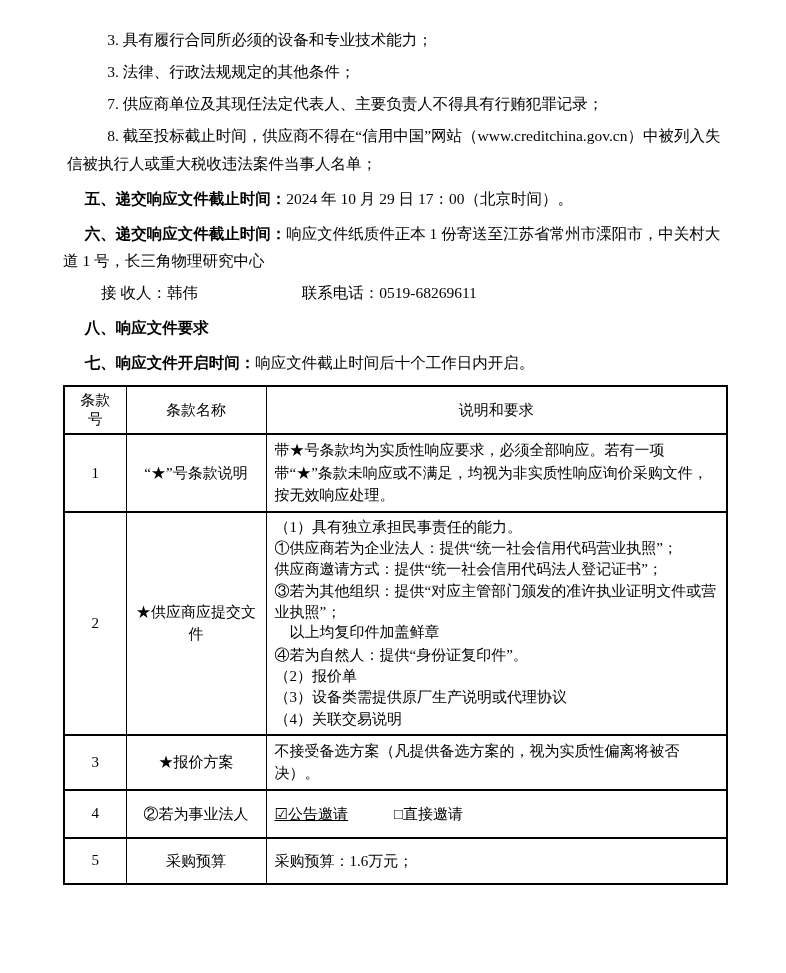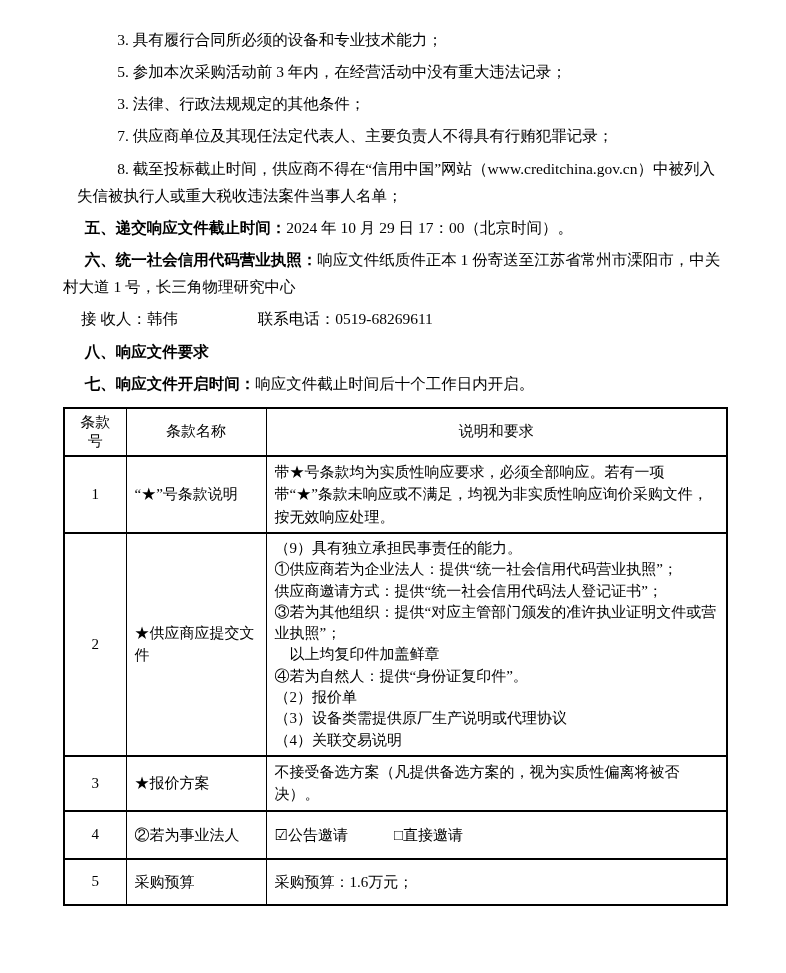--- a/index.html
+++ b/index.html
@@ -14,36 +14,36 @@
     font-family: "Liberation Serif", "DejaVu Serif", serif;
     color: #000000;
   }
   .doc {
     box-sizing: border-box;
     width: 786px;
     padding: 26px 60px 0 63px;
     font-size: 15.5px;
   }
   .item {
-    margin: 0 0 5px 14px;
+    margin: 0 0 5px 4px;
     line-height: 1.75;
     text-indent: 2.6em;
   }
   .para {
-    margin: 0 0 5px 0;
+    margin: 8px 0 5px 0;
     line-height: 1.75;
     text-indent: 1.4em;
   }
   .b { font-weight: bold; }
   .contact {
     margin: 2px 0 6px 0;
     line-height: 1.75;
   }
-  .contact .receiver { margin-left: 18px; }
-  .contact .phone    { margin-left: 76px; text-align: right; }
+  .contact .receiver { margin-left: 38px; }
+  .contact .phone    { margin-left: 100px; text-align: right; }
 
   .req-table {
     width: 663px;
     border-collapse: collapse;
     table-layout: fixed;
     margin-top: 9px;
     font-size: 15px;
   }
   .req-table { border: 2px solid #000; }
   .req-table th,
@@ -54,47 +54,46 @@
     border-bottom: 2px solid #000;
     padding: 4px 8px;
     font-weight: normal;
     word-break: break-all;
   }
   .req-table th {
     text-align: center;
     height: 30px;
   }
   .cell-no   { text-align: center; vertical-align: middle; }
-  .cell-name { vertical-align: middle; line-height: 1.5; }
+  .cell-name { text-align: center; vertical-align: middle; line-height: 1.5; }
   .cell-content { text-align: left; vertical-align: middle; line-height: 1.5; }
   tr.row-1 td { height: 46px; }
   tr.row-3 td { height: 36px; }
   tr.row-4 td { height: 38px; }
   tr.row-5 td { height: 36px; }
   .cell-content .line { line-height: 1.42; }
-  .cell-content .line.indent { padding-left: 1em; }
-  .opt-first { margin-right: 46px; }
+  .cell-content .line.indent { padding-left: 1em; font-family: Liberation Mono, monospace; }
+  .opt-first { margin-right: 46px; text-decoration: underline; }
 </style>
 </head>
 <body>
 
 <div class="doc">
 
   <p class="item">3. 具有履行合同所必须的设备和专业技术能力；</p>
-  <p class="item">5. 参加本次采购活动前 3 年内，在经营活动中没有重大违法记录；</p>
   <p class="item">3. 法律、行政法规规定的其他条件；</p>
   <p class="item">7. 供应商单位及其现任法定代表人、主要负责人不得具有行贿犯罪记录；</p>
   <p class="item">8. 截至投标截止时间，供应商不得在“信用中国”网站（www.creditchina.gov.cn）中被列入失信被执行人或重大税收违法案件当事人名单；</p>
 
   <p class="para">
     <span class="b">五、递交响应文件截止时间：</span><span>2024 年 10 月 29 日 17：00（北京时间）。</span>
   </p>
 
   <p class="para">
-    <span class="b">六、统一社会信用代码营业执照：</span><span>响应文件纸质件正本 1 份寄送至江苏省常州市溧阳市，中关村大道 1 号，长三角物理研究中心</span>
+    <span class="b">六、递交响应文件截止时间：</span><span>响应文件纸质件正本 1 份寄送至江苏省常州市溧阳市，中关村大道 1 号，长三角物理研究中心</span>
   </p>
 
   <p class="contact">
     <span class="receiver">接 收人：韩伟</span>
     <span class="phone">联系电话：0519-68269611</span>
   </p>
 
   <p class="para">
     <span class="b">八、响应文件要求</span>
   </p>
@@ -119,21 +118,21 @@
     <tbody>
       <tr class="row-1">
         <td class="cell-no">1</td>
         <td class="cell-name">“★”号条款说明</td>
         <td class="cell-content">带★号条款均为实质性响应要求，必须全部响应。若有一项带“★”条款未响应或不满足，均视为非实质性响应询价采购文件，按无效响应处理。</td>
       </tr>
       <tr class="row-2">
         <td class="cell-no">2</td>
         <td class="cell-name">★供应商应提交文件</td>
         <td class="cell-content">
-          <div class="line">（9）具有独立承担民事责任的能力。</div>
+          <div class="line">（1）具有独立承担民事责任的能力。</div>
           <div class="line">①供应商若为企业法人：提供“统一社会信用代码营业执照”；</div>
           <div class="line">供应商邀请方式：提供“统一社会信用代码法人登记证书”；</div>
           <div class="line">③若为其他组织：提供“对应主管部门颁发的准许执业证明文件或营业执照”；</div>
           <div class="line indent">以上均复印件加盖鲜章</div>
           <div class="line">④若为自然人：提供“身份证复印件”。</div>
           <div class="line">（2）报价单</div>
           <div class="line">（3）设备类需提供原厂生产说明或代理协议</div>
           <div class="line">（4）关联交易说明</div>
         </td>
       </tr>

